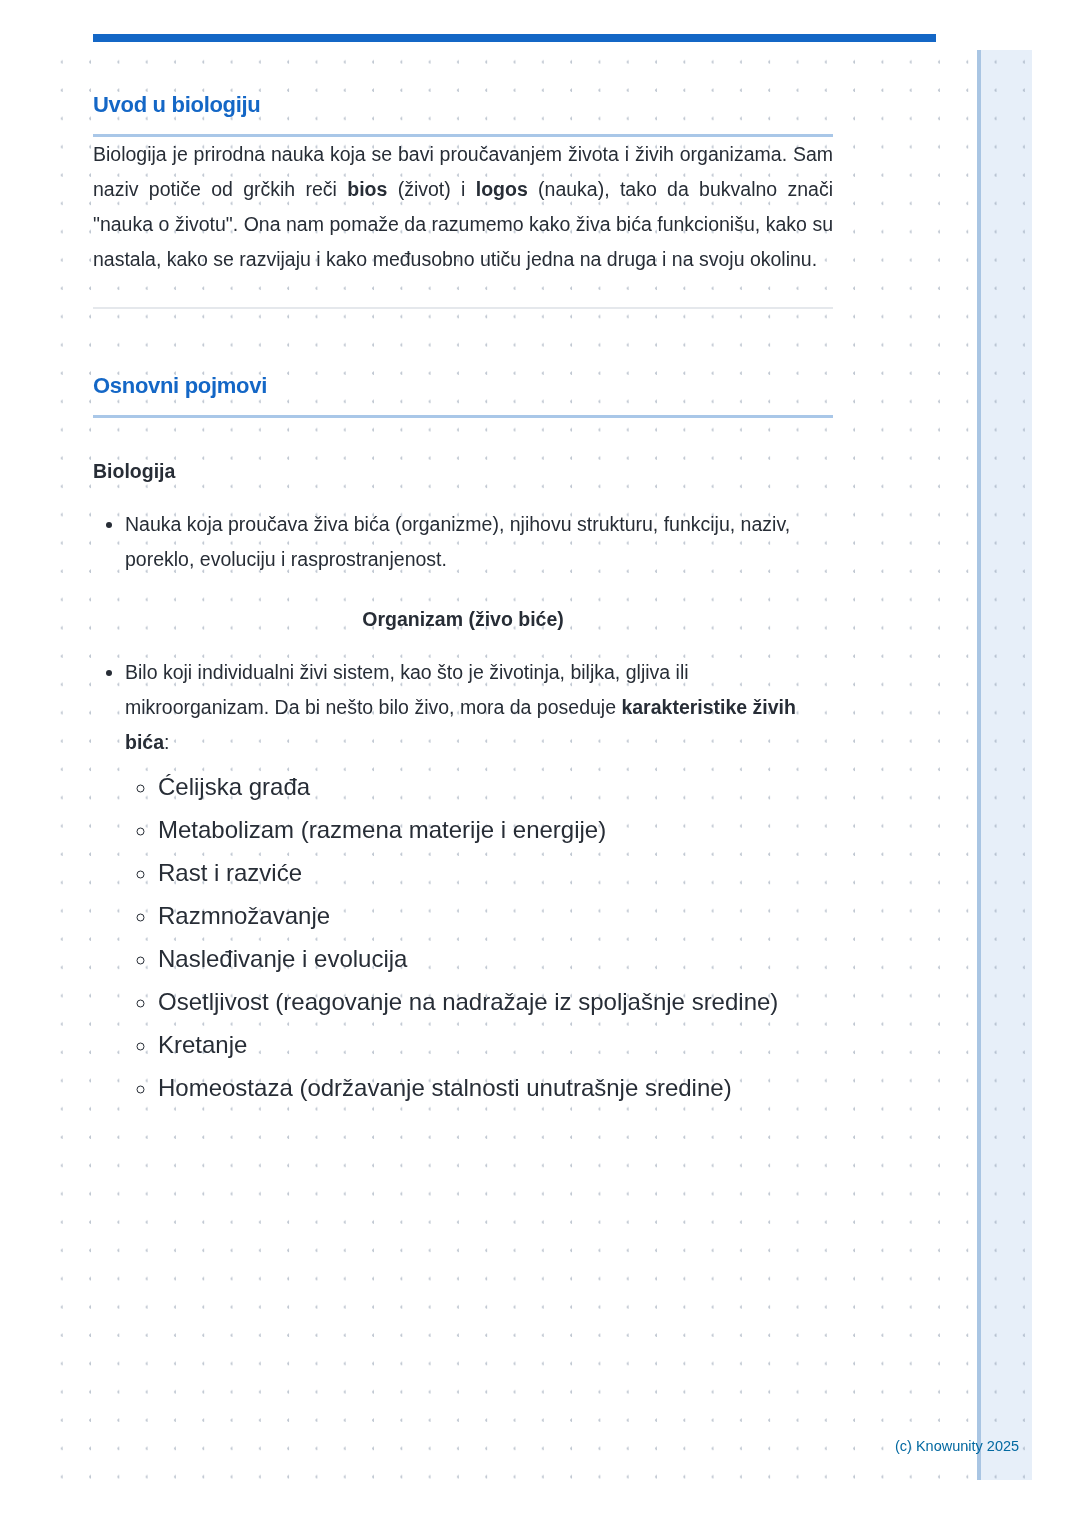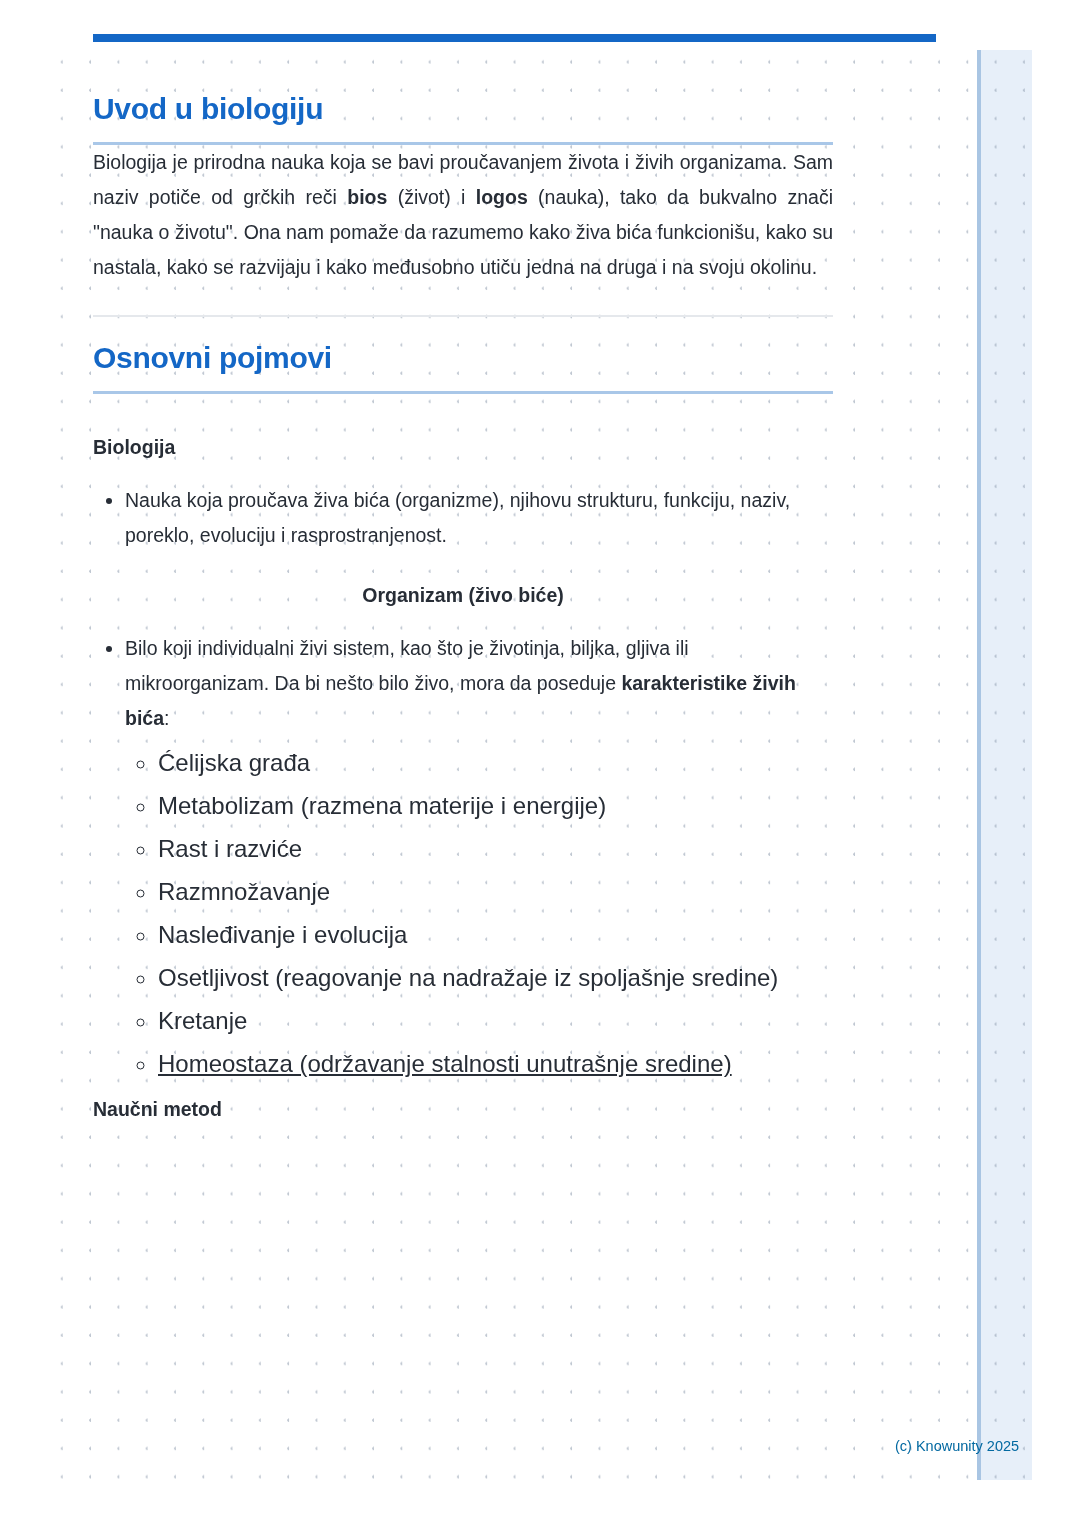--- a/index.html
+++ b/index.html
@@ -46,28 +46,28 @@
     color: #1467c6;
   }
   .title-rule {
     margin-top: 34px;
     width: 843px;
     height: 8px;
     background: #1467c6;
   }
   .section-heading {
     margin-top: 50px;
-    font-size: 30px;
+    font-size: 22px;
     font-weight: 700;
     letter-spacing: -0.3px;
     color: #1467c6;
     padding-bottom: 16px;
     border-bottom: 3px solid #a9c7e8;
   }
-  .section-heading.second { margin-top: 24px; }
+  .section-heading.second { margin-top: 64px; }
   .intro-paragraph {
     font-size: 19.5px;
     line-height: 35px;
     text-align: justify;
   }
   .section-divider {
     margin-top: 30px;
     width: 740px;
     height: 2px;
     background: #e5e8ec;
@@ -92,21 +92,21 @@
   ul.char-list {
     margin-top: 12px;
     padding-left: 33px;
     list-style: circle;
   }
   ul.char-list > li {
     font-size: 24px;
     line-height: 30px;
     margin-bottom: 13px;
   }
-  ul.char-list > li:last-child { margin-bottom: 16px; text-decoration: underline; }
+  ul.char-list > li:last-child { margin-bottom: 16px; }
   .footer-credit {
     position: absolute;
     left: 895px; top: 1438px;
     font-size: 14.5px;
     color: #0369a1;
     z-index: 4;
     white-space: nowrap;
   }
 </style>
 </head>
@@ -142,17 +142,16 @@
         <li>Rast i razviće</li>
         <li>Razmnožavanje</li>
         <li>Nasleđivanje i evolucija</li>
         <li>Osetljivost (reagovanje na nadražaje iz spoljašnje sredine)</li>
         <li>Kretanje</li>
         <li>Homeostaza (održavanje stalnosti unutrašnje sredine)</li>
       </ul>
     </li>
   </ul>
 
-  <p class="term last">Naučni metod</p>
 
 </div>
 
 <div class="footer-credit">(c) Knowunity 2025</div>
 
 </body></html>

